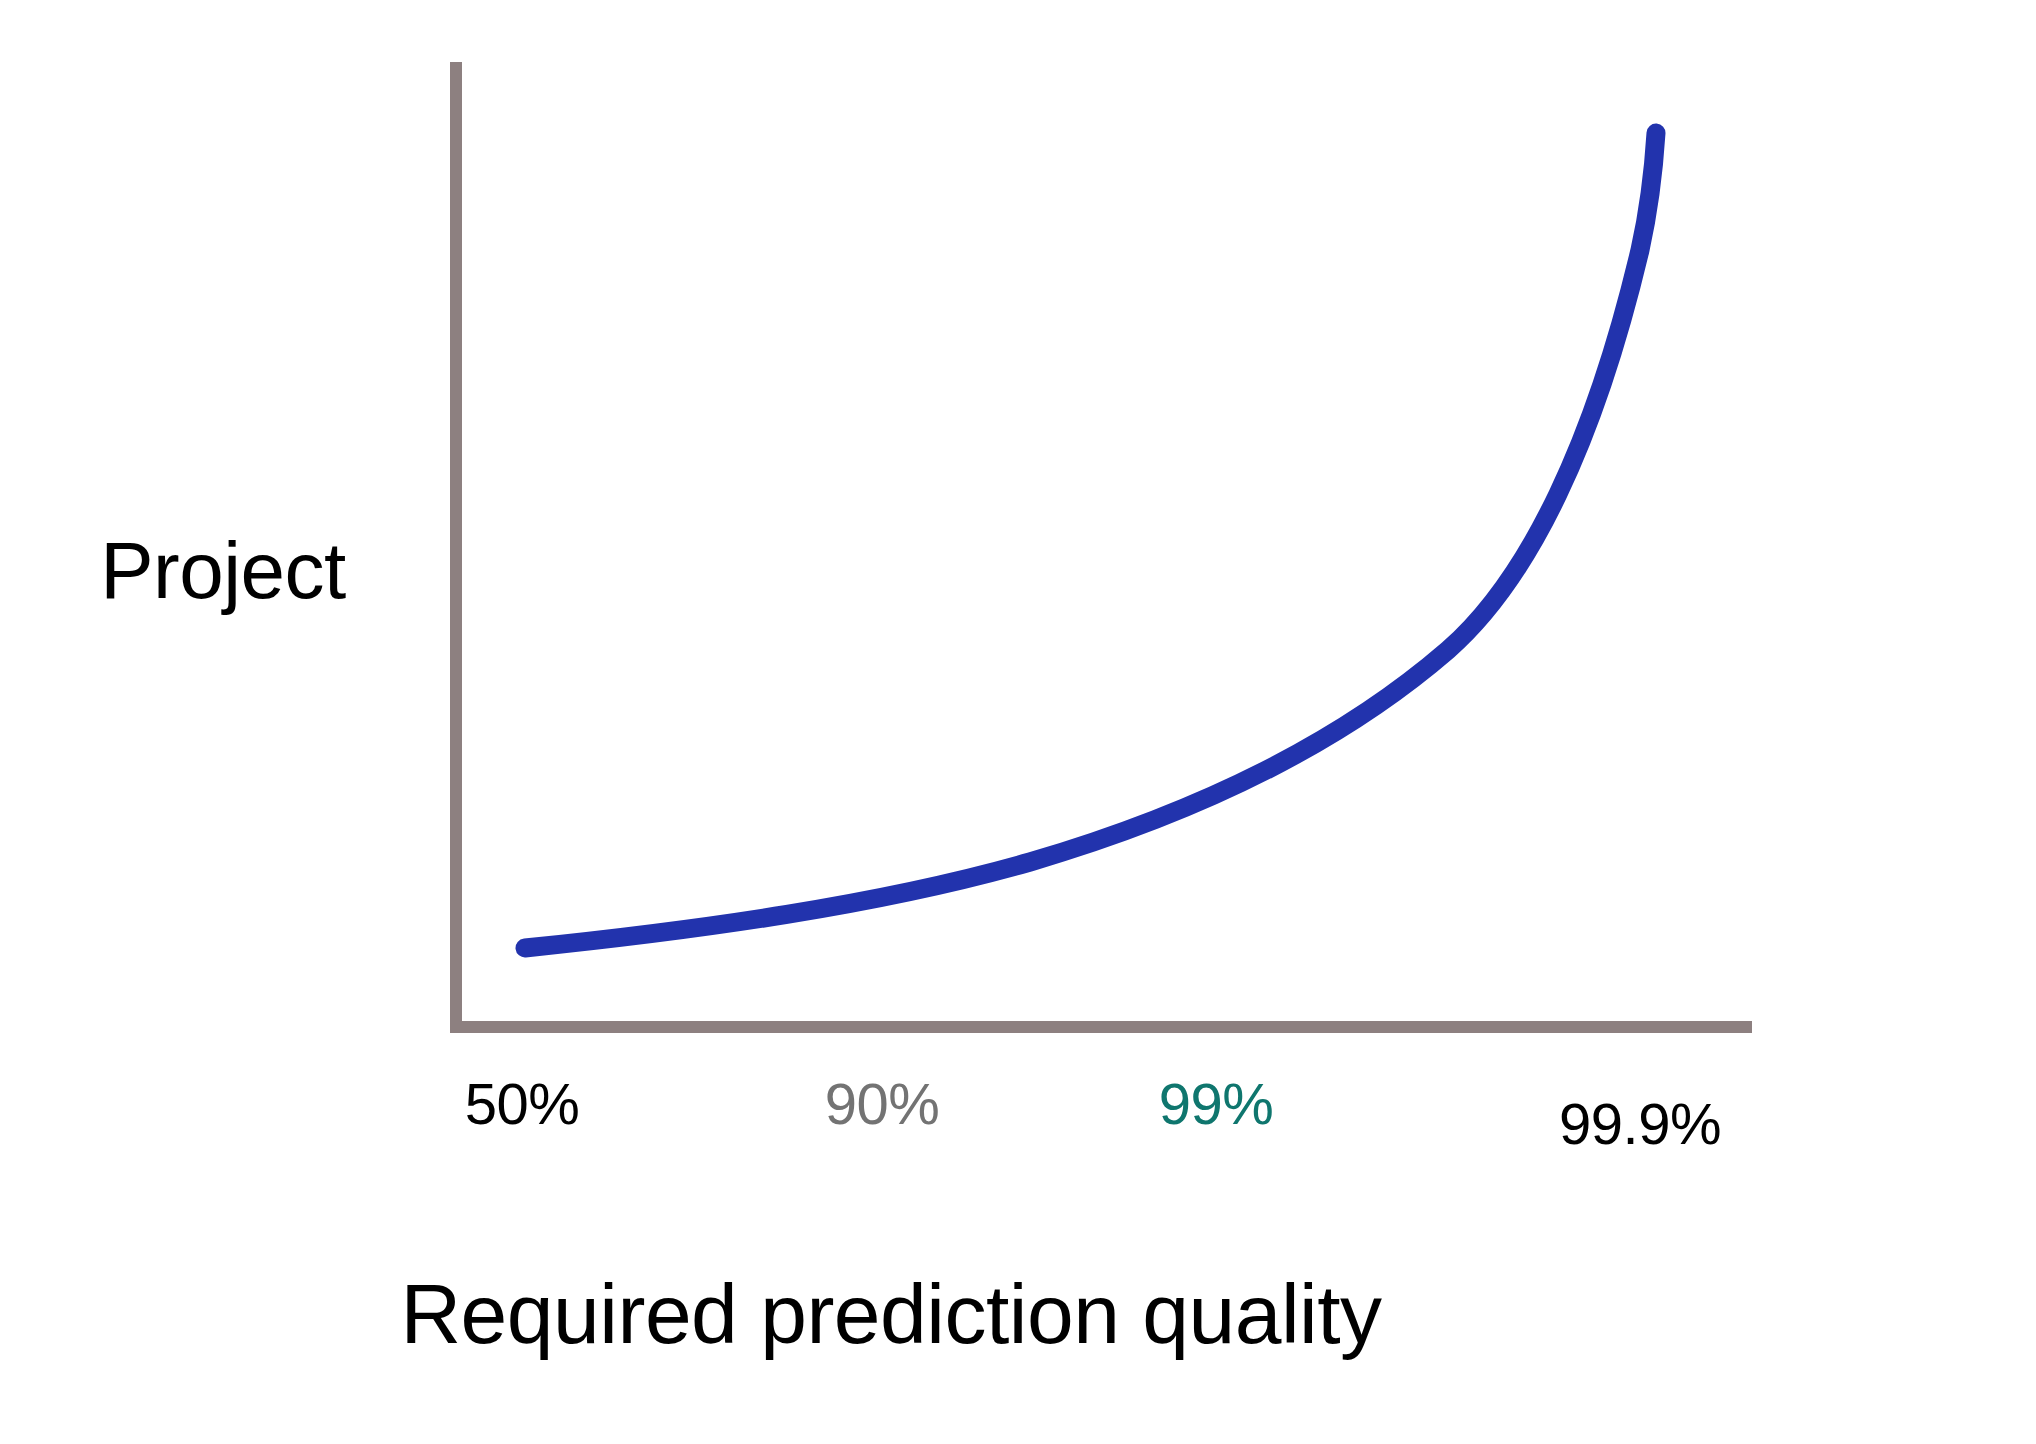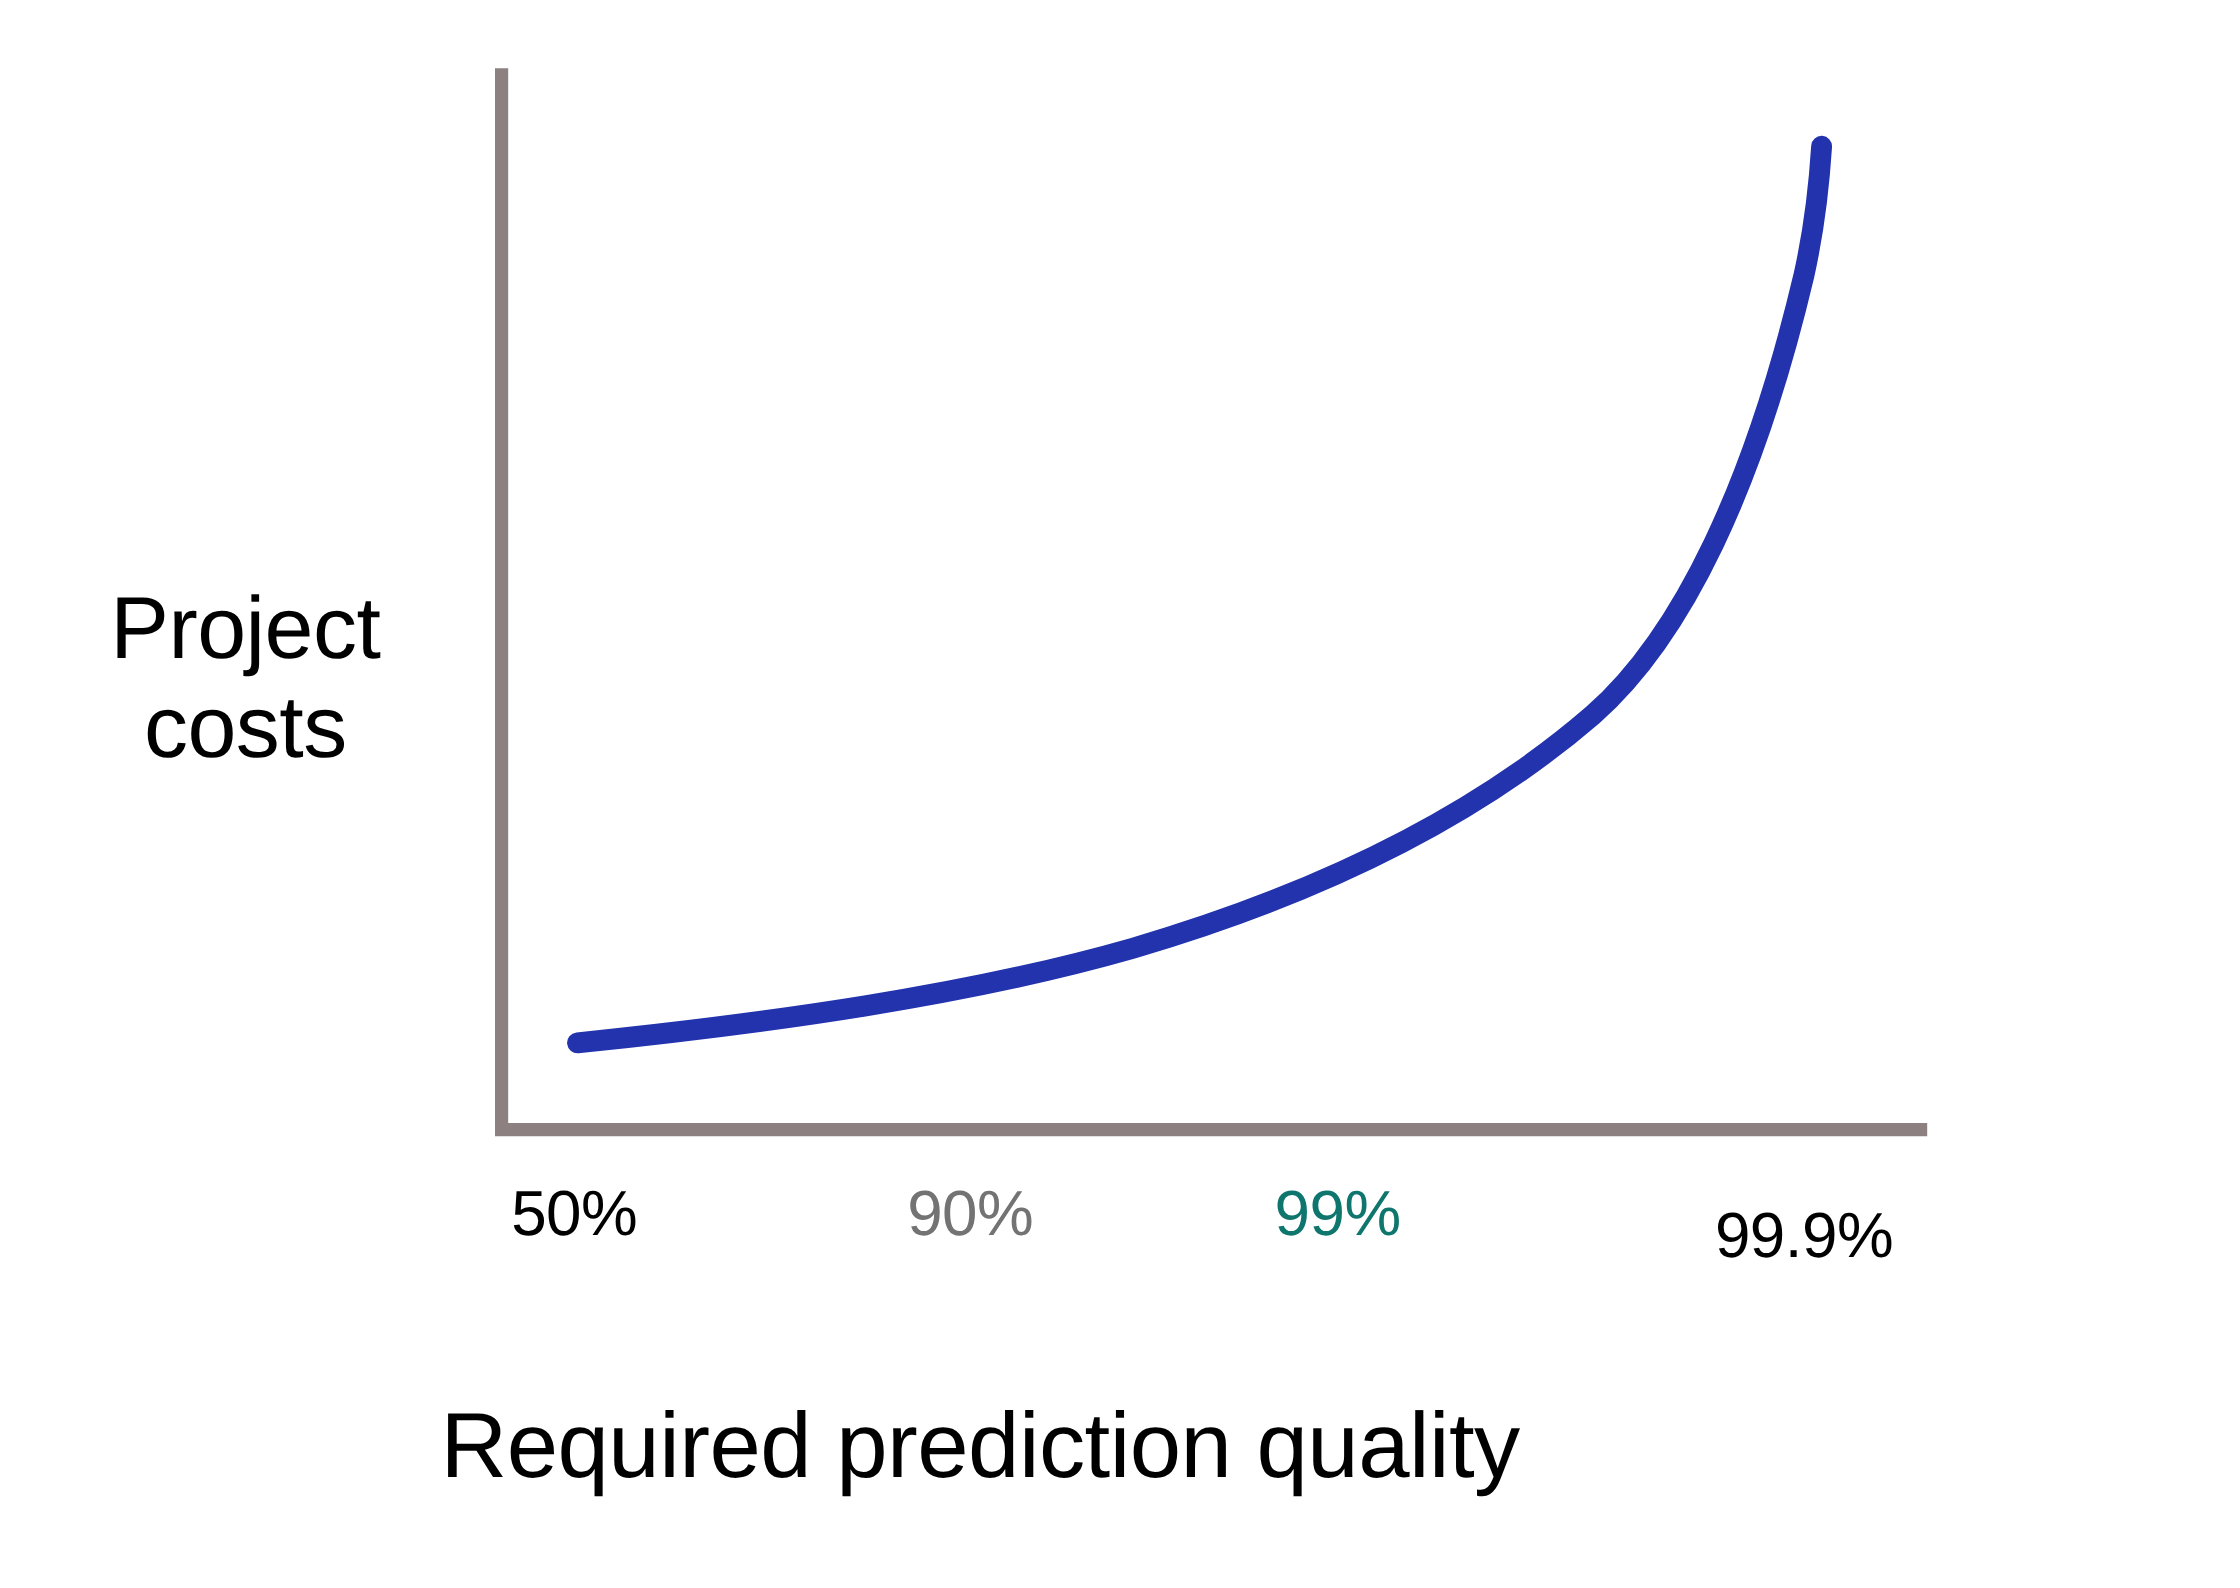--- a/index.html
+++ b/index.html
@@ -72,21 +72,20 @@
     letter-spacing: -0.5px;
   }
 </style>
 </head>
 <body style="background: rgb(255, 255, 255);">
 
 <div id="chart-root" style="background: rgb(255, 255, 255);">
 
   <div id="y-axis-title" style="color: rgb(0, 0, 0);">
     <span class="yline">Project</span>
-    <span class="yline">costs</span>
   </div>
 
   <svg id="plot-svg" viewBox="0 0 2036 1444" xmlns="http://www.w3.org/2000/svg">
 
     <line id="y-axis-line" x1="456" y1="62" x2="456" y2="1027" stroke="#8d8080" stroke-width="12" stroke-linecap="butt"></line>
 
     <line id="x-axis-line" x1="450" y1="1027" x2="1752" y2="1027" stroke="#8d8080" stroke-width="12" stroke-linecap="butt"></line>
 
     <path id="cost-curve" d="M 525 948
              C 700 930, 880 905, 1030 862

